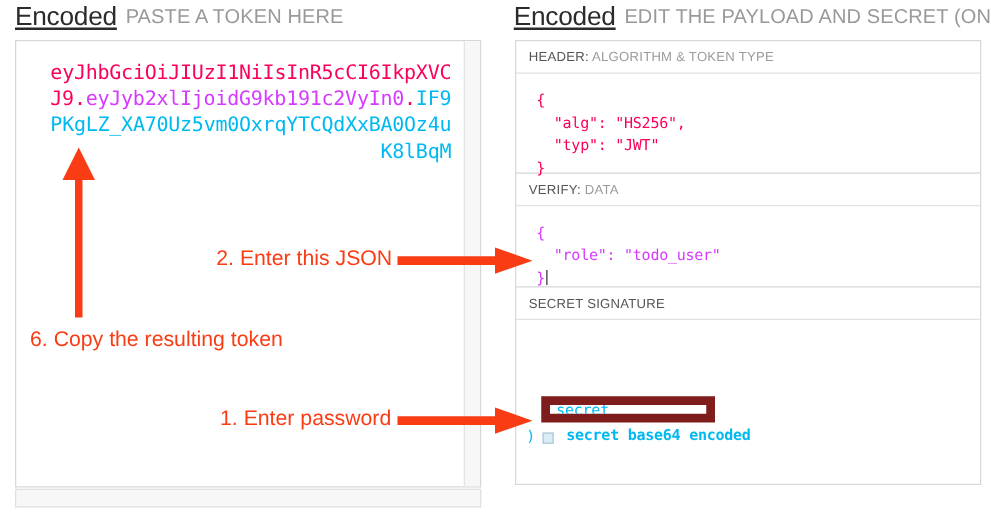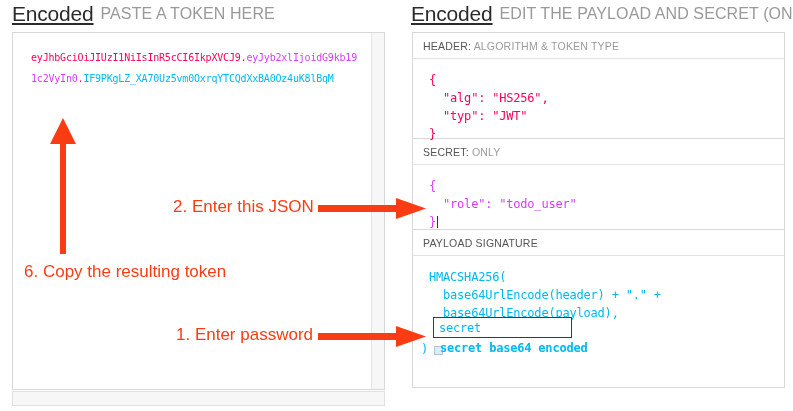--- a/index.html
+++ b/index.html
@@ -70,24 +70,25 @@
     background: #f7f7f7;
     border: 1px solid #e0e0e0;
     box-sizing: border-box;
   }
   #token-text {
     position: absolute;
     left: 18px;
     top: 14px;
     width: 330px;
     font-family: "DejaVu Sans Mono", "Liberation Mono", monospace;
-    font-size: 10px;
+    font-size: 16px;
     line-height: 21px;
     word-break: break-all;
     letter-spacing: -0.2px;
+    text-align: right;
   }
   .tok-header { color: #fb015b; }
   .tok-dot    { color: #fb015b; }
   .tok-payload{ color: #d63aff; }
   .tok-sig    { color: #00b9f1; }
 
   
   #decoded-panel {
     position: absolute;
     left: 412px;
@@ -136,21 +137,21 @@
     margin-left: 1px;
   }
 
   
   #secret-input {
     position: absolute;
     left: 20px;
     top: 87px;
     width: 139px;
     height: 21px;
-    border: 1px solid #7f1d1d;
+    border: 7px solid #7f1d1d;
     background: #ffffff;
     box-sizing: border-box;
     font-family: "DejaVu Sans Mono", "Liberation Mono", monospace;
     font-size: 12px;
     color: #00b9f1;
     padding: 0 0 0 5px;
     line-height: 19px;
     letter-spacing: -0.2px;
     outline: none;
   }
@@ -168,21 +169,21 @@
     left: 21px;
     top: 116px;
     width: 9px;
     height: 9px;
     border: 1px solid #aac7d6;
     background: #d9eef7;
     box-sizing: border-box;
   }
   #b64-label {
     position: absolute;
-    left: 27px;
+    left: 40px;
     top: 111px;
     font-family: "DejaVu Sans Mono", "Liberation Mono", monospace;
     font-size: 12px;
     color: #00b9f1;
     font-weight: bold;
     letter-spacing: -0.2px;
     white-space: nowrap;
   }
 
   
@@ -223,31 +224,28 @@
 
   <div class="dec-section" id="header-section">
     <div class="dec-label"><span class="strong">HEADER:</span> <span>ALGORITHM &amp; TOKEN TYPE</span></div>
     <div class="dec-body c-header">{
   "alg": "HS256",
   "typ": "JWT"
 }</div>
   </div>
 
   <div class="dec-section" id="payload-section">
-    <div class="dec-label"><span class="strong">SECRET:</span> <span>ONLY</span></div>
+    <div class="dec-label"><span class="strong">VERIFY:</span> <span>DATA</span></div>
     <div class="dec-body c-payload"><span>{
   "role": "todo_user"
 }</span><span class="caret"></span></div>
   </div>
 
   <div class="dec-section" id="sig-section" style="position:relative;">
-    <div class="dec-label"><span class="strong">PAYLOAD SIGNATURE</span><span></span></div>
-    <div class="dec-body c-sig">HMACSHA256(
-  base64UrlEncode(header) + "." +
-  base64UrlEncode(payload),</div>
+    <div class="dec-label"><span class="strong">SECRET SIGNATURE</span><span></span></div>
     <input id="secret-input" type="text" value="secret" style="">
     <span id="sig-close-paren">)</span>
     <span id="b64-checkbox"></span>
     <span id="b64-label">secret base64 encoded</span>
   </div>
 </div>
 
 <div class="anno-arrow" id="arrow-step3" style="left:50px; top:118px; width:26px; height:136px;">
   <svg width="26" height="136" viewBox="0 0 26 136">
     <rect x="10" y="24" width="6" height="112" fill="#fa3c14"></rect>

